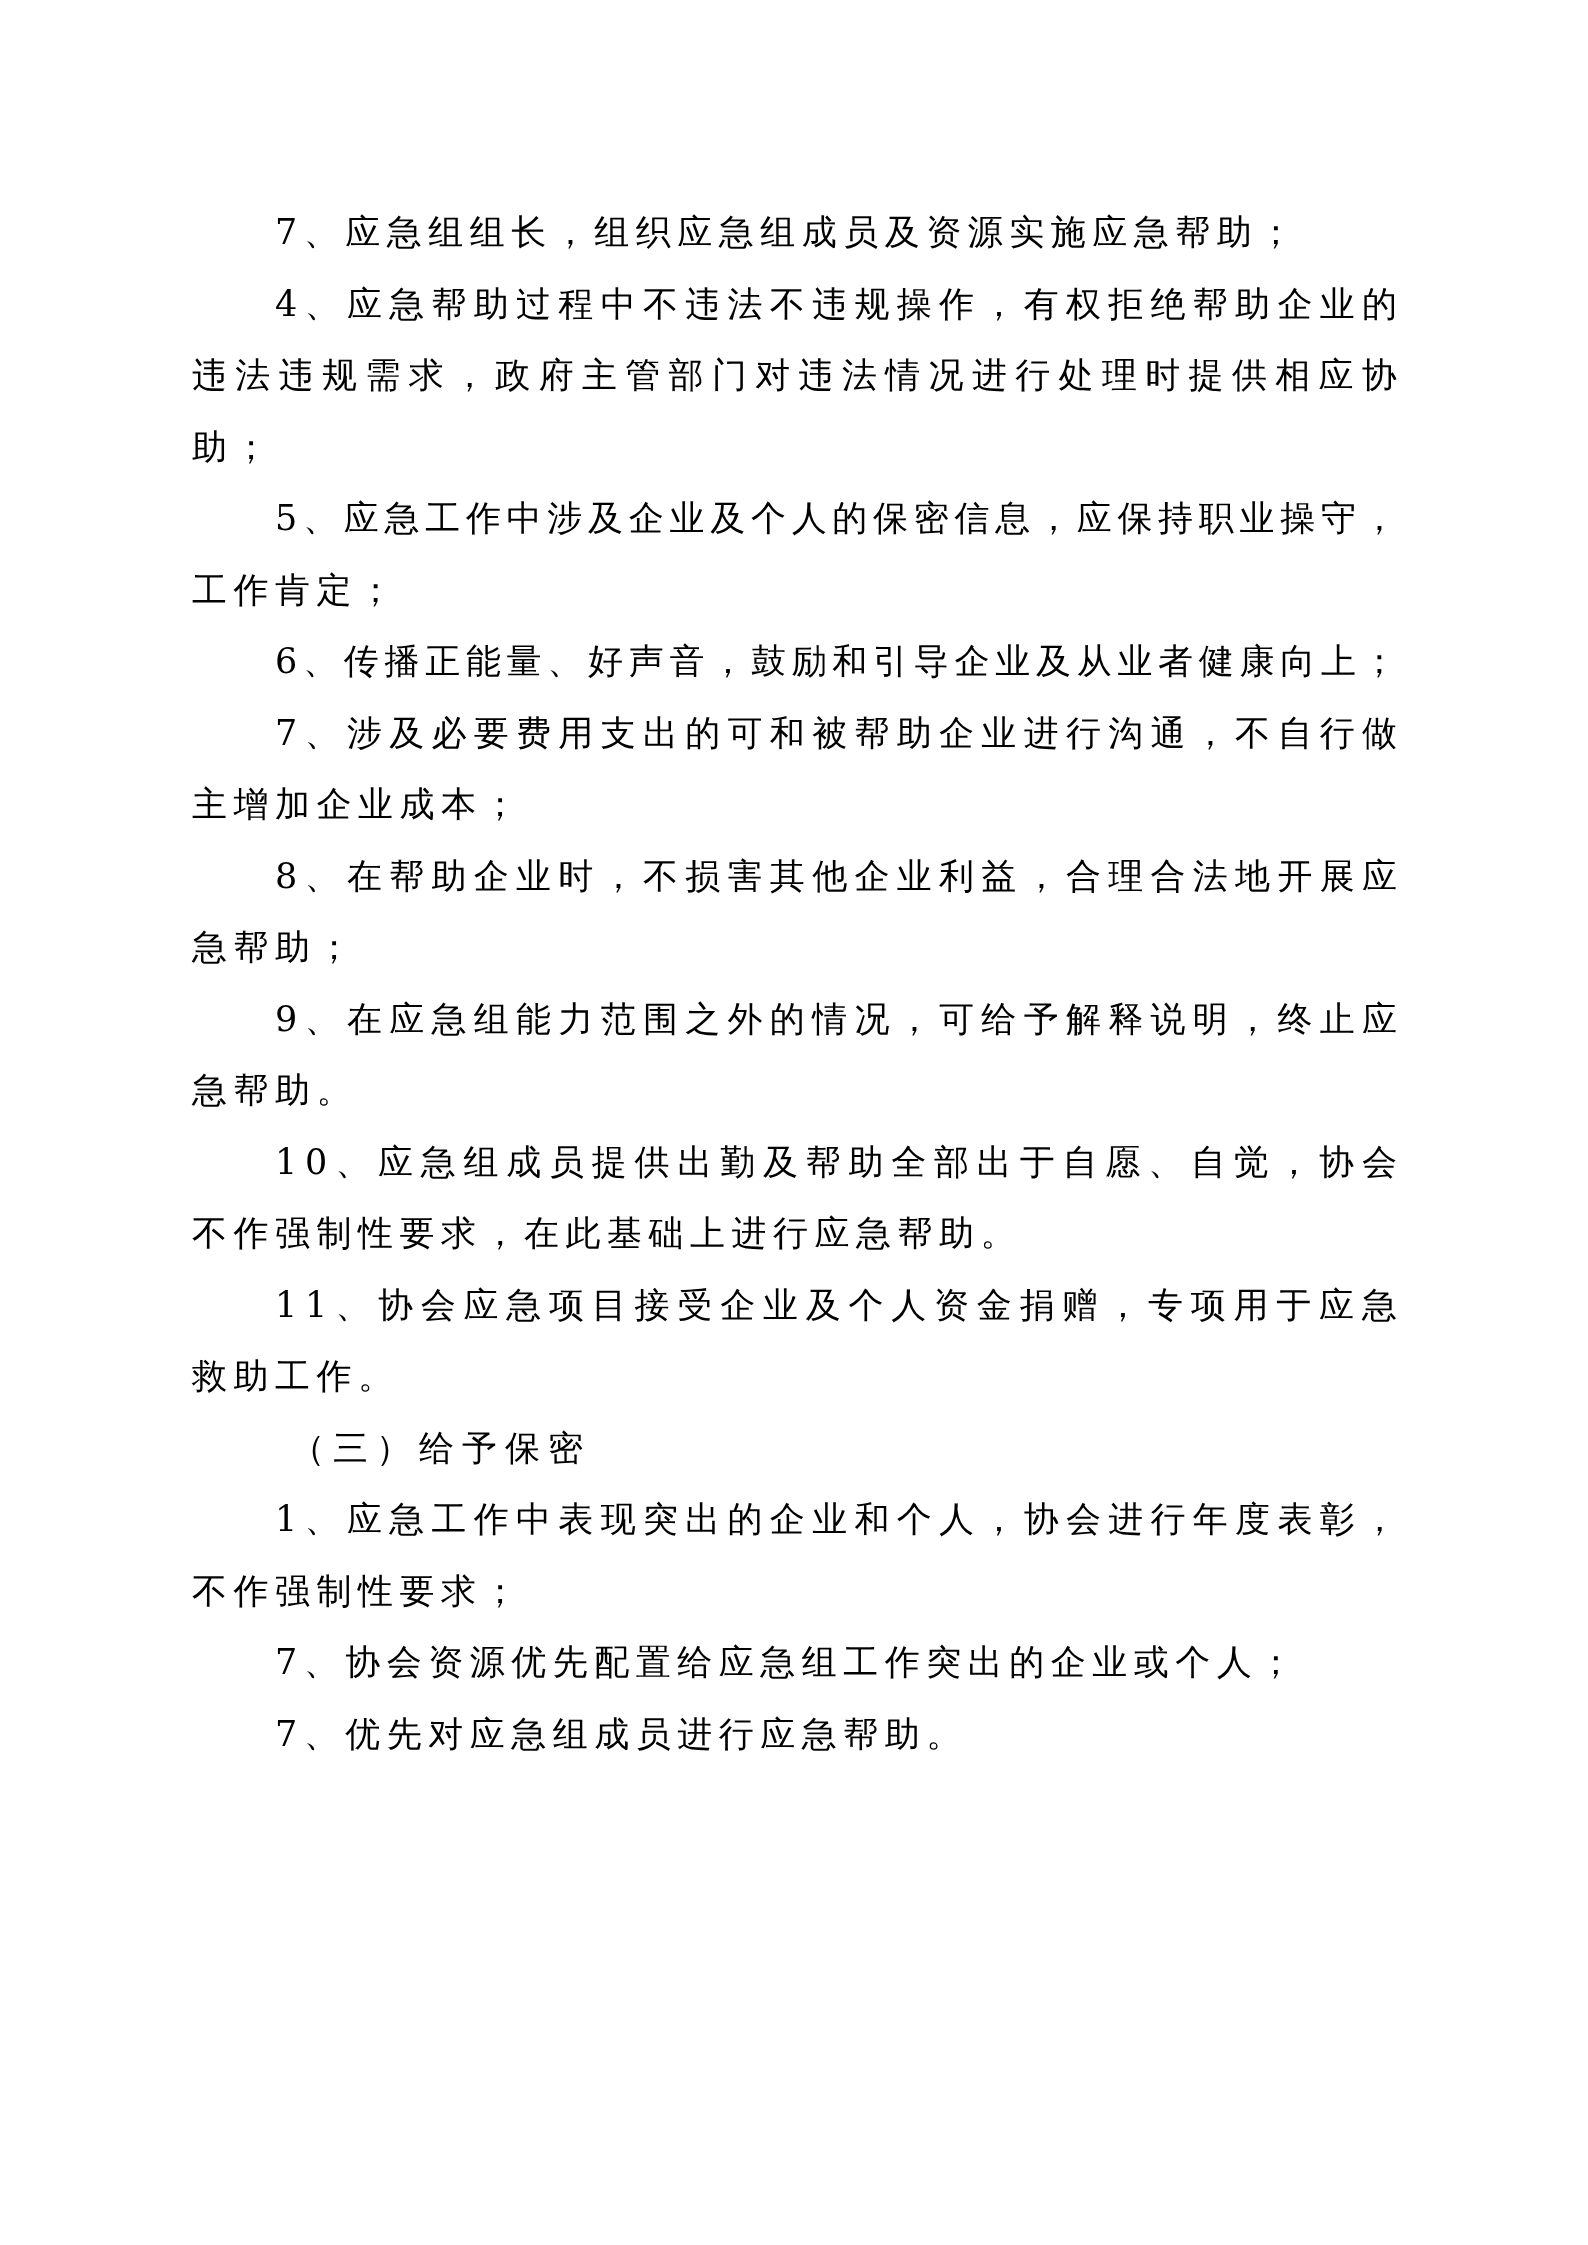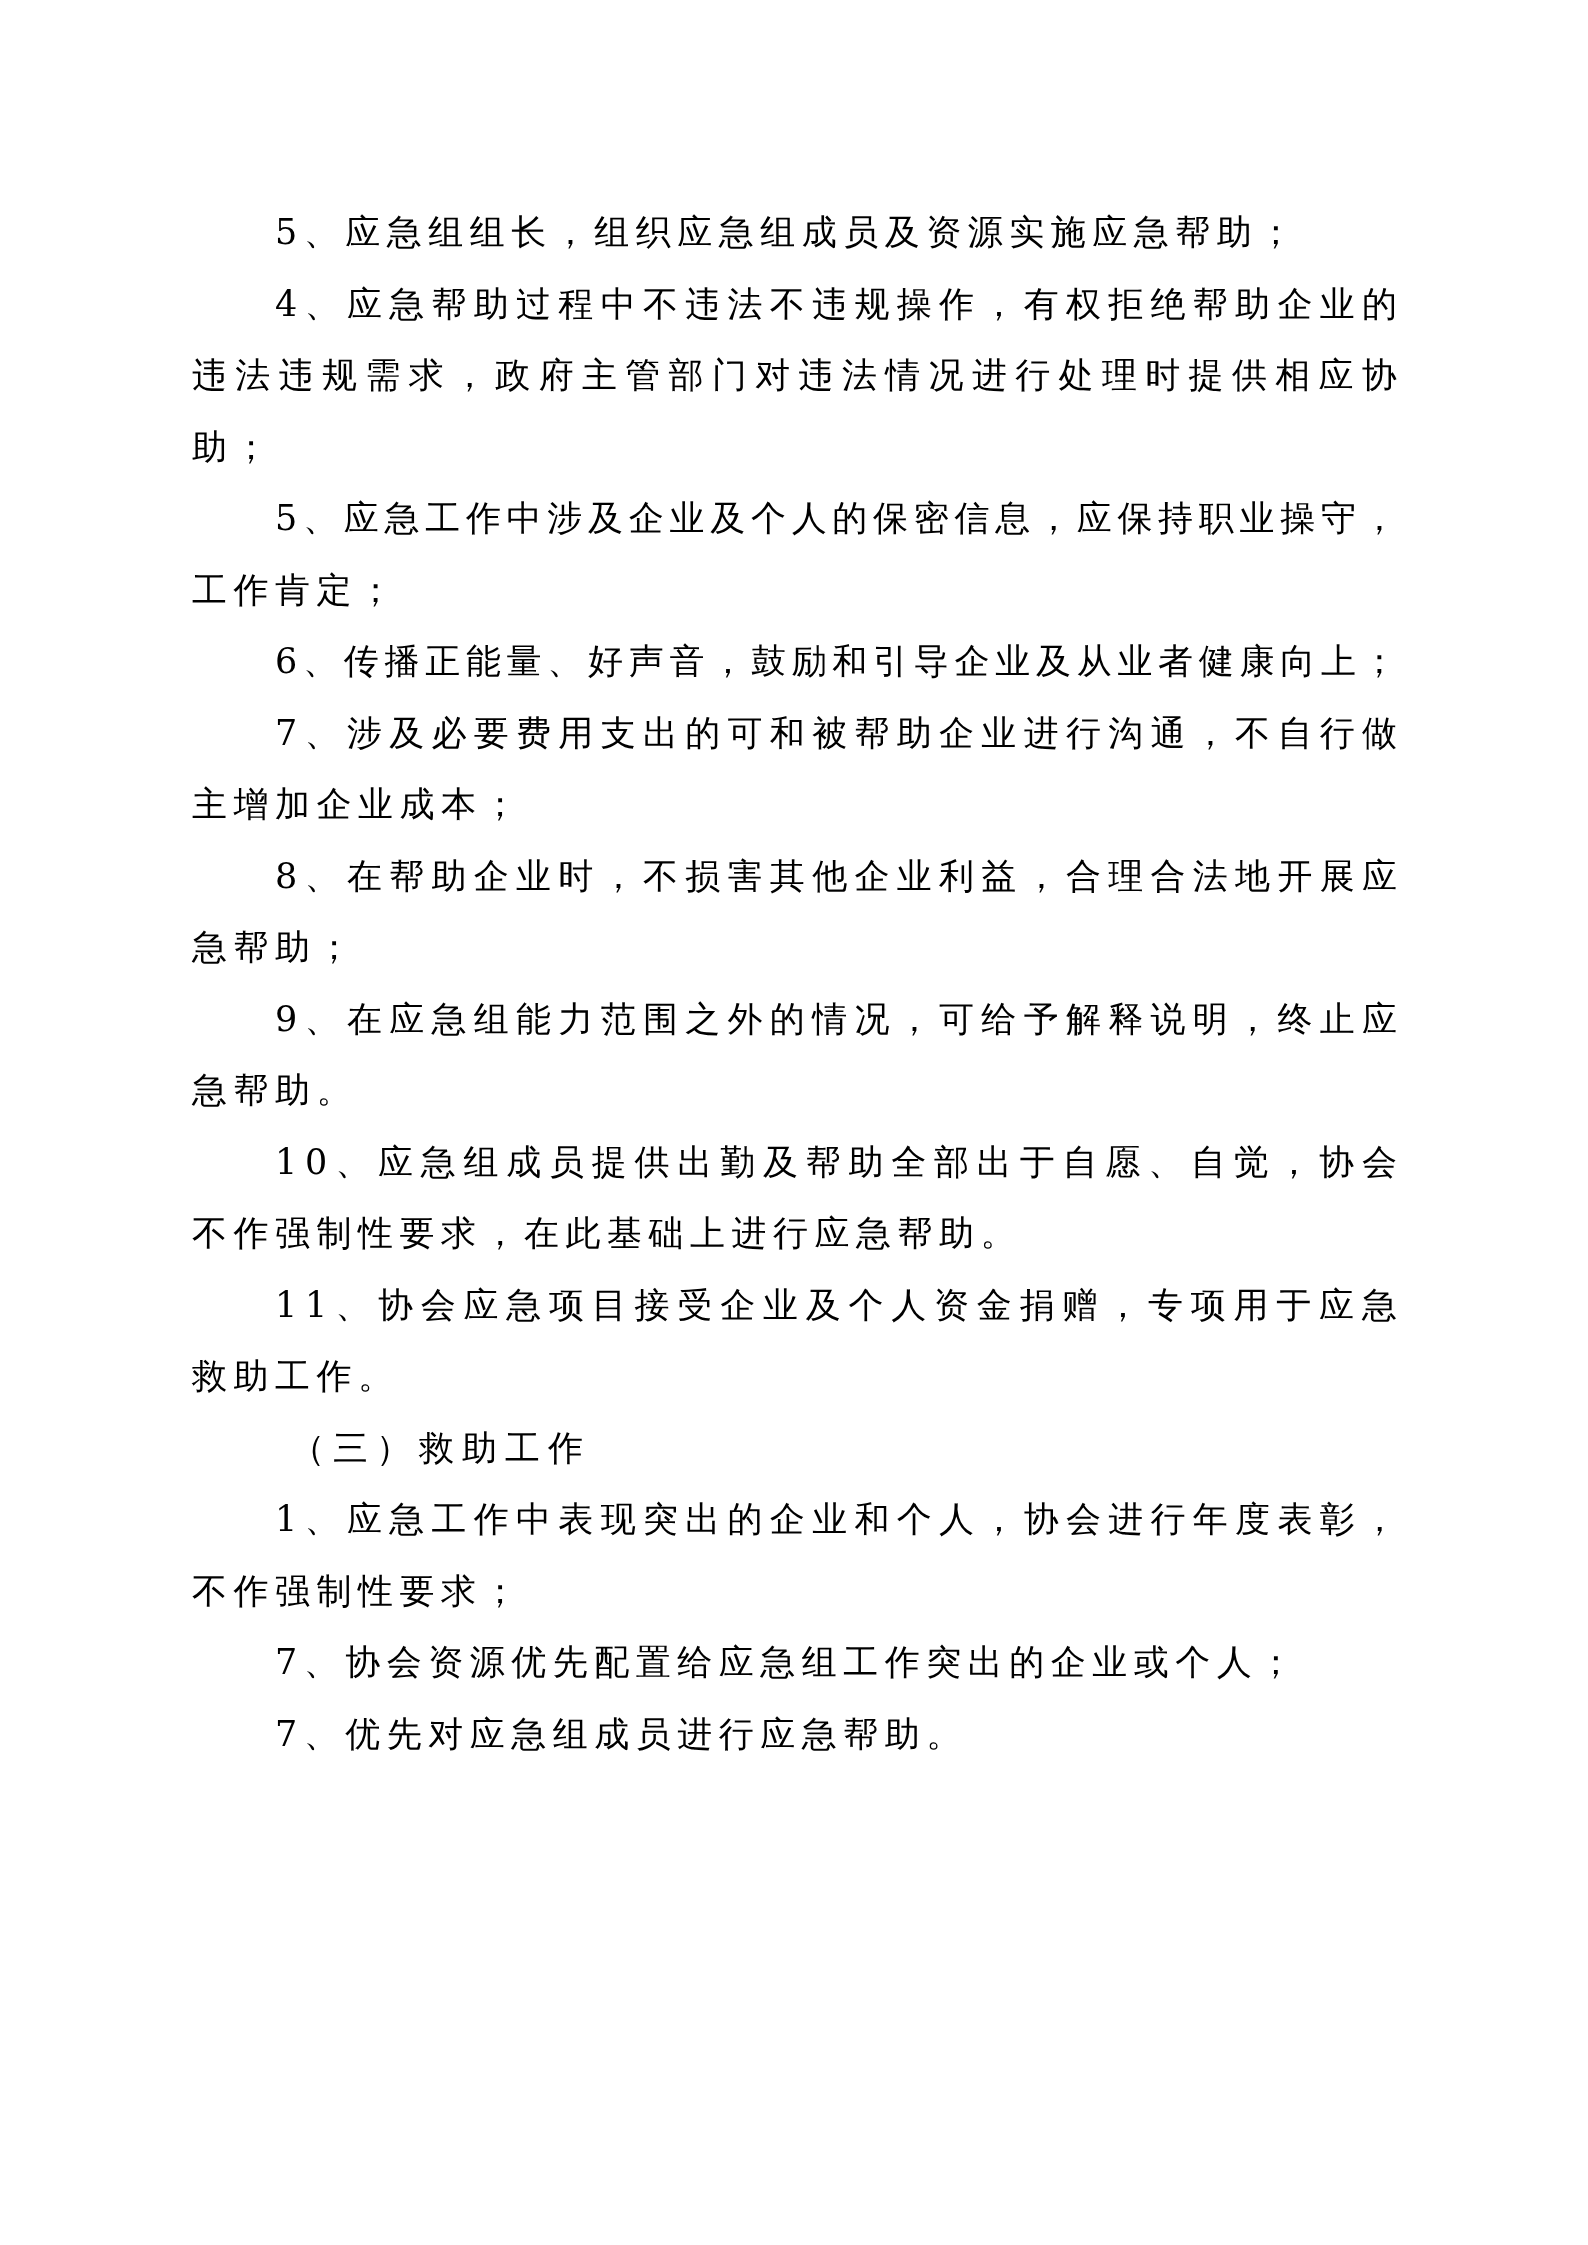--- a/index.html
+++ b/index.html
@@ -41,21 +41,21 @@
     }
     .line.heading {
       padding-left: 98px;
       letter-spacing: 8px;
     }
   </style>
 </head>
 <body>
 
 <div class="page">
-  <div class="line indent spaced">5、应急组组长，组织应急组成员及资源实施应急帮助；</div>
+  <div class="line indent spaced">7、应急组组长，组织应急组成员及资源实施应急帮助；</div>
   <div class="line indent justify" style="display: flex; justify-content: space-between;">
       <span>4</span>
       <span>、</span>
       <span>应</span>
       <span>急</span>
       <span>帮</span>
       <span>助</span>
       <span>过</span>
       <span>程</span>
       <span>中</span>
@@ -313,21 +313,21 @@
       <span>赠</span>
       <span>，</span>
       <span>专</span>
       <span>项</span>
       <span>用</span>
       <span>于</span>
       <span>应</span>
       <span>急</span>
     </div>
   <div class="line spaced">救助工作。</div>
-  <div class="line heading">（三）救助工作</div>
+  <div class="line heading">（三）给予保密</div>
   <div class="line indent justify" style="display: flex; justify-content: space-between;">
       <span>1</span>
       <span>、</span>
       <span>应</span>
       <span>急</span>
       <span>工</span>
       <span>作</span>
       <span>中</span>
       <span>表</span>
       <span>现</span>

